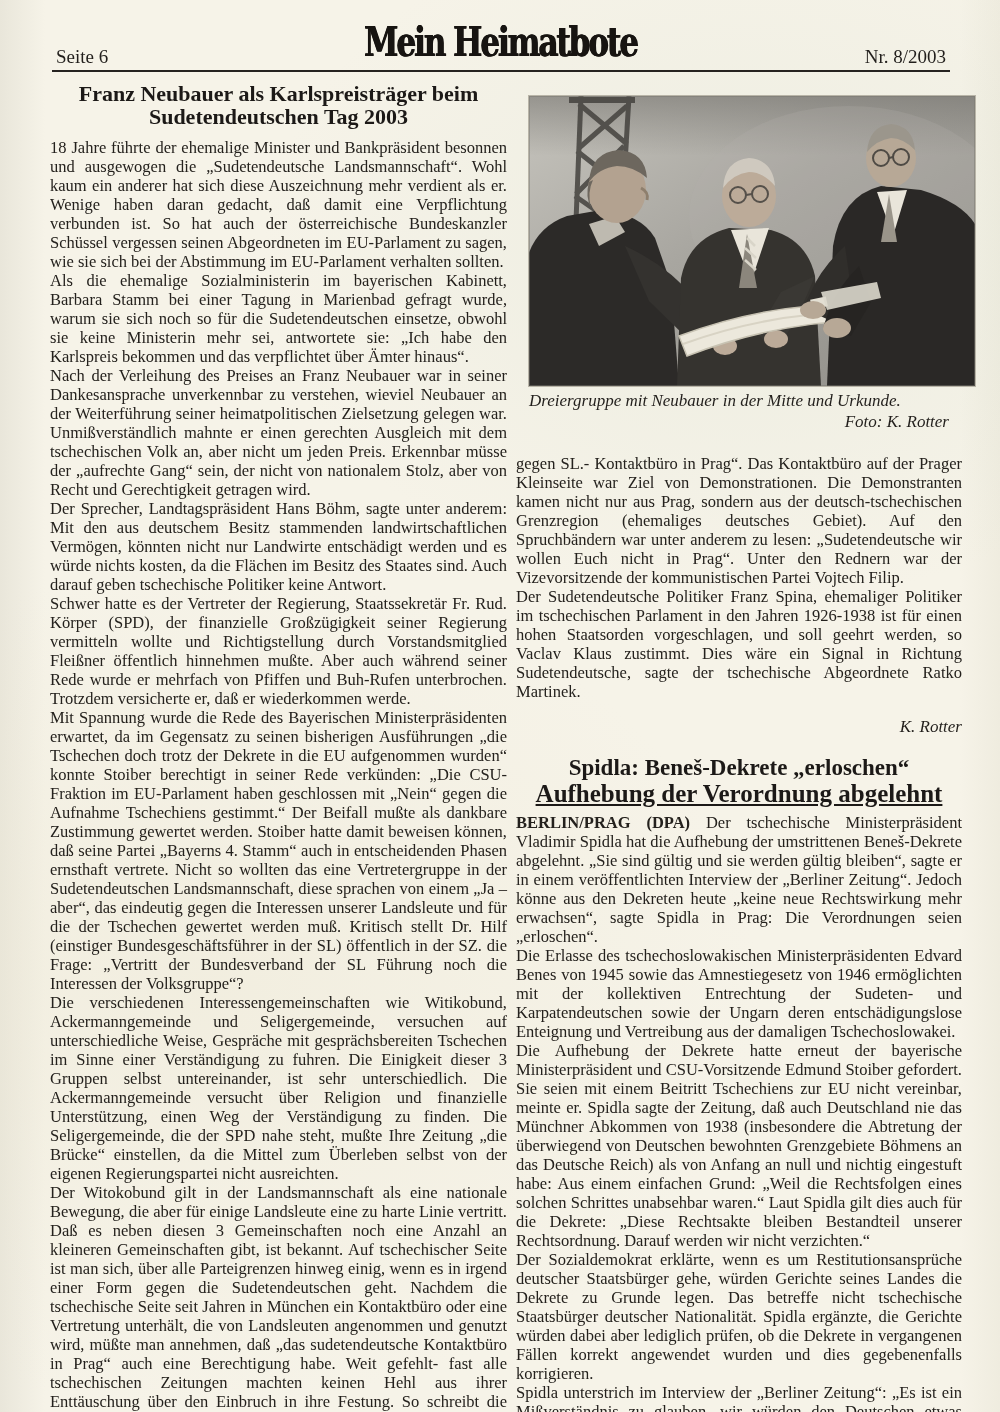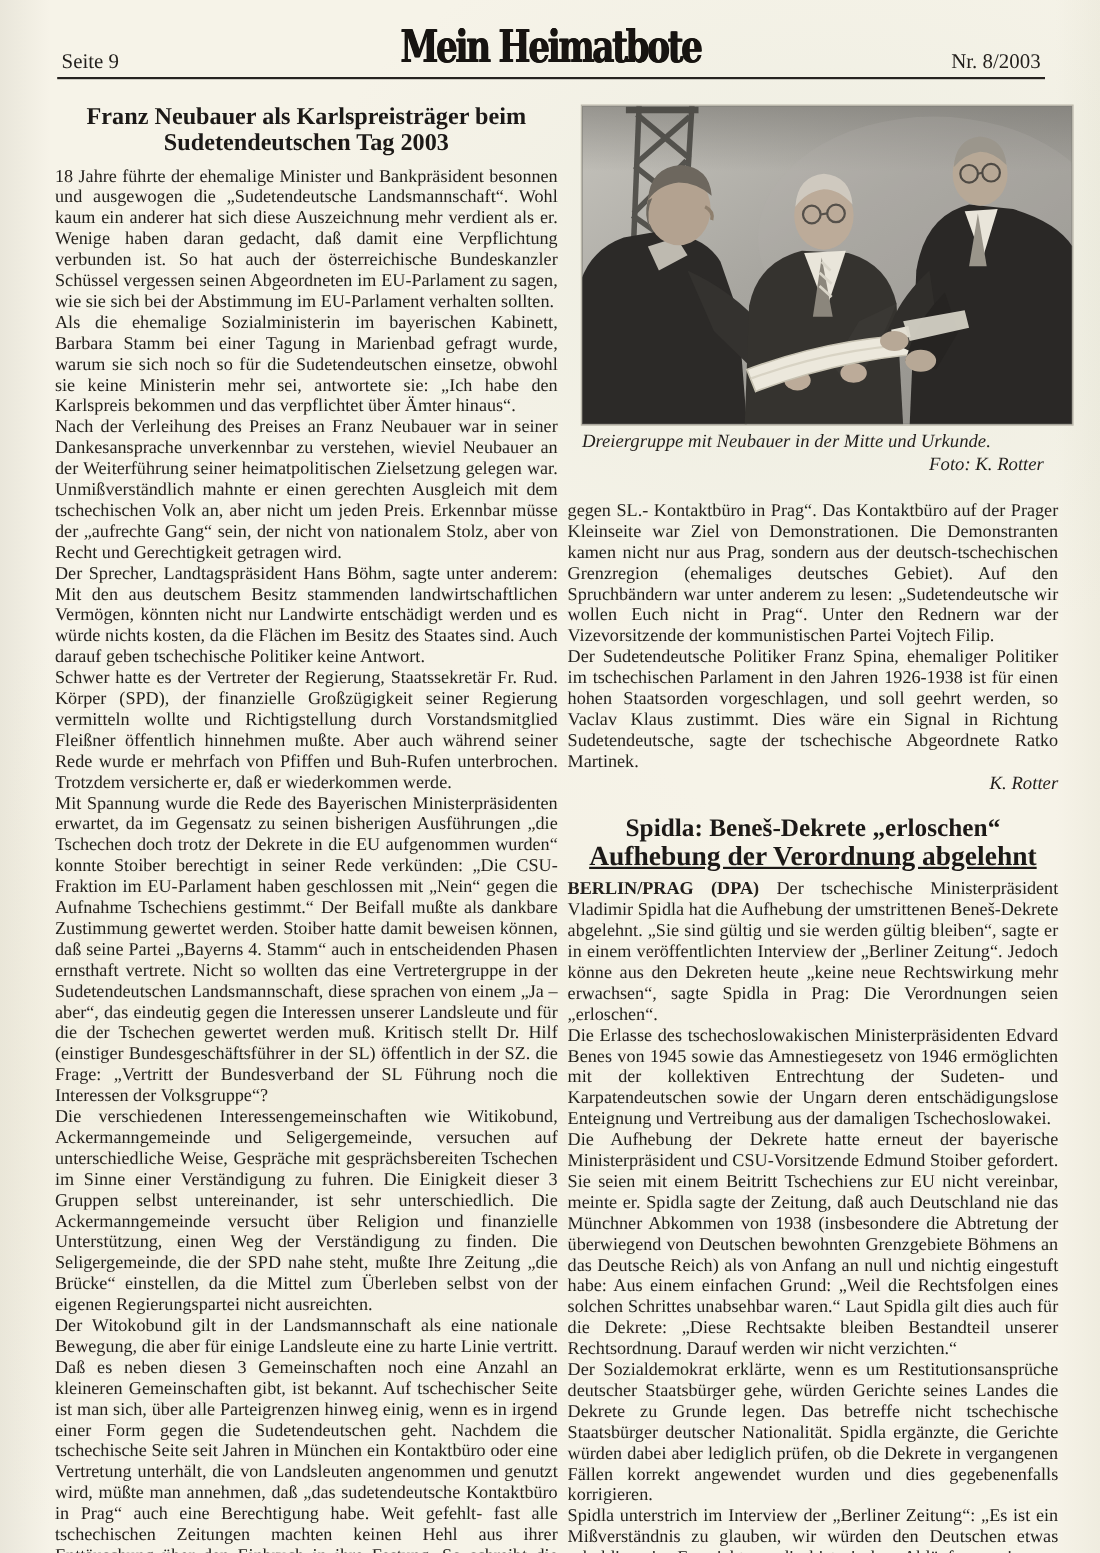--- a/index.html
+++ b/index.html
@@ -30,59 +30,59 @@
     color:#171411;
     text-shadow:0.7px 0 #171411, -0.3px 0 #171411;
   }
   .hdr-left{position:absolute;left:56px;top:46px;font-size:19px;}
   .hdr-right{position:absolute;right:54px;top:46px;font-size:19px;}
   .hdr-rule{position:absolute;left:52px;right:50px;top:70px;height:2px;background:#262320;}
   
   .col-left{position:absolute;left:50px;top:82px;width:457px;}
   .col-right{position:absolute;left:516px;top:83px;width:446px;}
   h1{
-    margin:12px 0 10px 0;text-align:center;
+    margin:0 0 10px 0;text-align:center;
     font-size:22px;line-height:23px;font-weight:bold;color:#1c1917;
   }
   .body-p{
     margin:0;
     font-size:16.5px;line-height:19px;
     text-align:justify;
     color:#24211d;
   }
   
   figure{margin:13px;padding:0;}
   .photo-frame{
     width:446px;height:290px;display:block;
     outline:1px solid #b9b5a8;
   }
   .caption-line{font-size:17px;font-style:italic;line-height:21px;margin-top:4px;}
   .credit-line{font-size:17px;font-style:italic;line-height:21px;text-align:right;}
   .rc-text{margin-top:22px;}
-  .byline{font-size:17px;font-style:italic;text-align:right;line-height:20px;margin-top:1px;}
+  .byline{font-size:17px;font-style:italic;text-align:right;line-height:20px;margin-top:16px;}
   
   h2{
     margin:18px 0 0 0;text-align:center;
     font-size:23px;line-height:25px;font-weight:bold;color:#1c1917;
   }
   h3{
     margin:3px 0 8px 0;text-align:center;
     font-size:25px;line-height:22px;font-weight:bold;color:#1c1917;text-decoration:underline;
   }
   .lead-in{font-weight:bold;}
 </style>
 </head>
 <body>
 
 <div class="page">
 
   <div class="masthead">
     <span>Mein Heimatbote</span>
   </div>
-  <div class="hdr-left">Seite 9</div>
+  <div class="hdr-left">Seite 6</div>
   <div class="hdr-right">Nr. 8/2003</div>
   <div class="hdr-rule"></div>
 
   <div class="col-left">
     <h1><span>Franz Neubauer als Karlspreisträger beim</span><br>
       <span>Sudetendeutschen Tag 2003</span></h1>
     <p class="body-p">18 Jahre führte der ehemalige Minister und Bankpräsident besonnen und ausgewogen die „Sudetendeutsche Landsmannschaft“. Wohl kaum ein anderer hat sich diese Auszeichnung mehr verdient als er. Wenige haben daran gedacht, daß damit eine Verpflichtung verbunden ist. So hat auch der österreichische Bundeskanzler Schüssel vergessen seinen Abgeordneten im EU-Parlament zu sagen, wie sie sich bei der Abstimmung im EU-Parlament verhalten sollten.</p>
     <p class="body-p">Als die ehemalige Sozialministerin im bayerischen Kabinett, Barbara Stamm bei einer Tagung in Marienbad gefragt wurde, warum sie sich noch so für die Sudetendeutschen einsetze, obwohl sie keine Ministerin mehr sei, antwortete sie: „Ich habe den Karlspreis bekommen und das verpflichtet über Ämter hinaus“.</p>
     <p class="body-p">Nach der Verleihung des Preises an Franz Neubauer war in seiner Dankesansprache unverkennbar zu verstehen, wieviel Neubauer an der Weiterführung seiner heimatpolitischen Zielsetzung gelegen war. Unmißverständlich mahnte er einen gerechten Ausgleich mit dem tschechischen Volk an, aber nicht um jeden Preis. Erkennbar müsse der „aufrechte Gang“ sein, der nicht von nationalem Stolz, aber von Recht und Gerechtigkeit getragen wird.</p>
     <p class="body-p">Der Sprecher, Landtagspräsident Hans Böhm, sagte unter anderem: Mit den aus deutschem Besitz stammenden landwirtschaftlichen Vermögen, könnten nicht nur Landwirte entschädigt werden und es würde nichts kosten, da die Flächen im Besitz des Staates sind. Auch darauf geben tschechische Politiker keine Antwort.</p>

